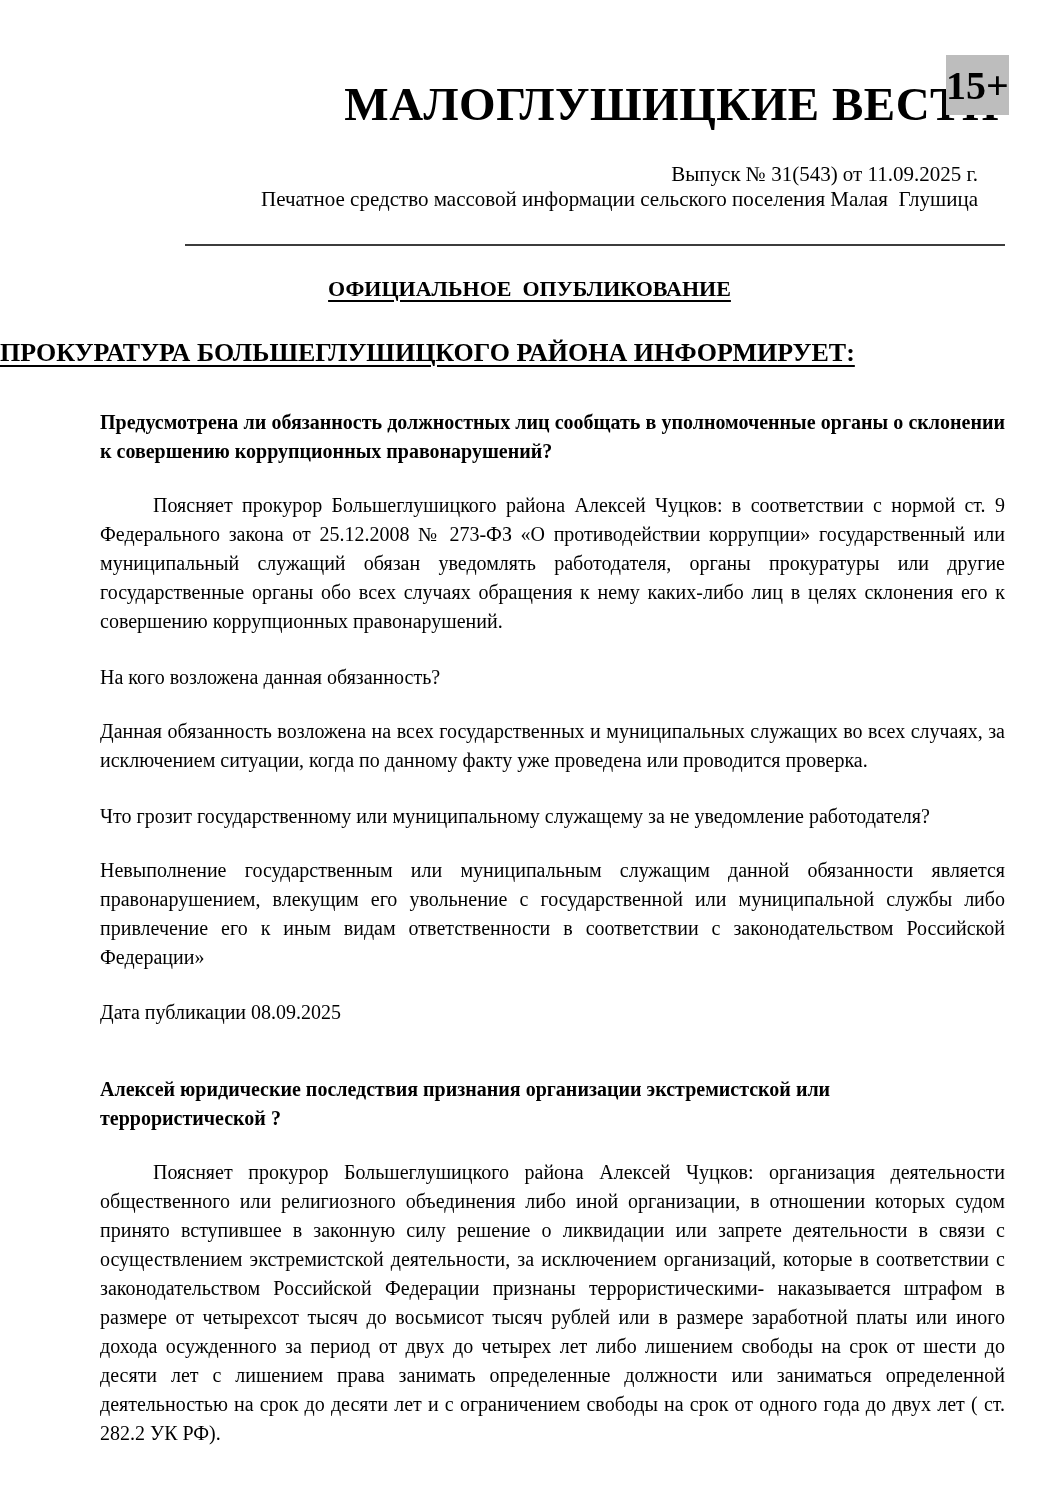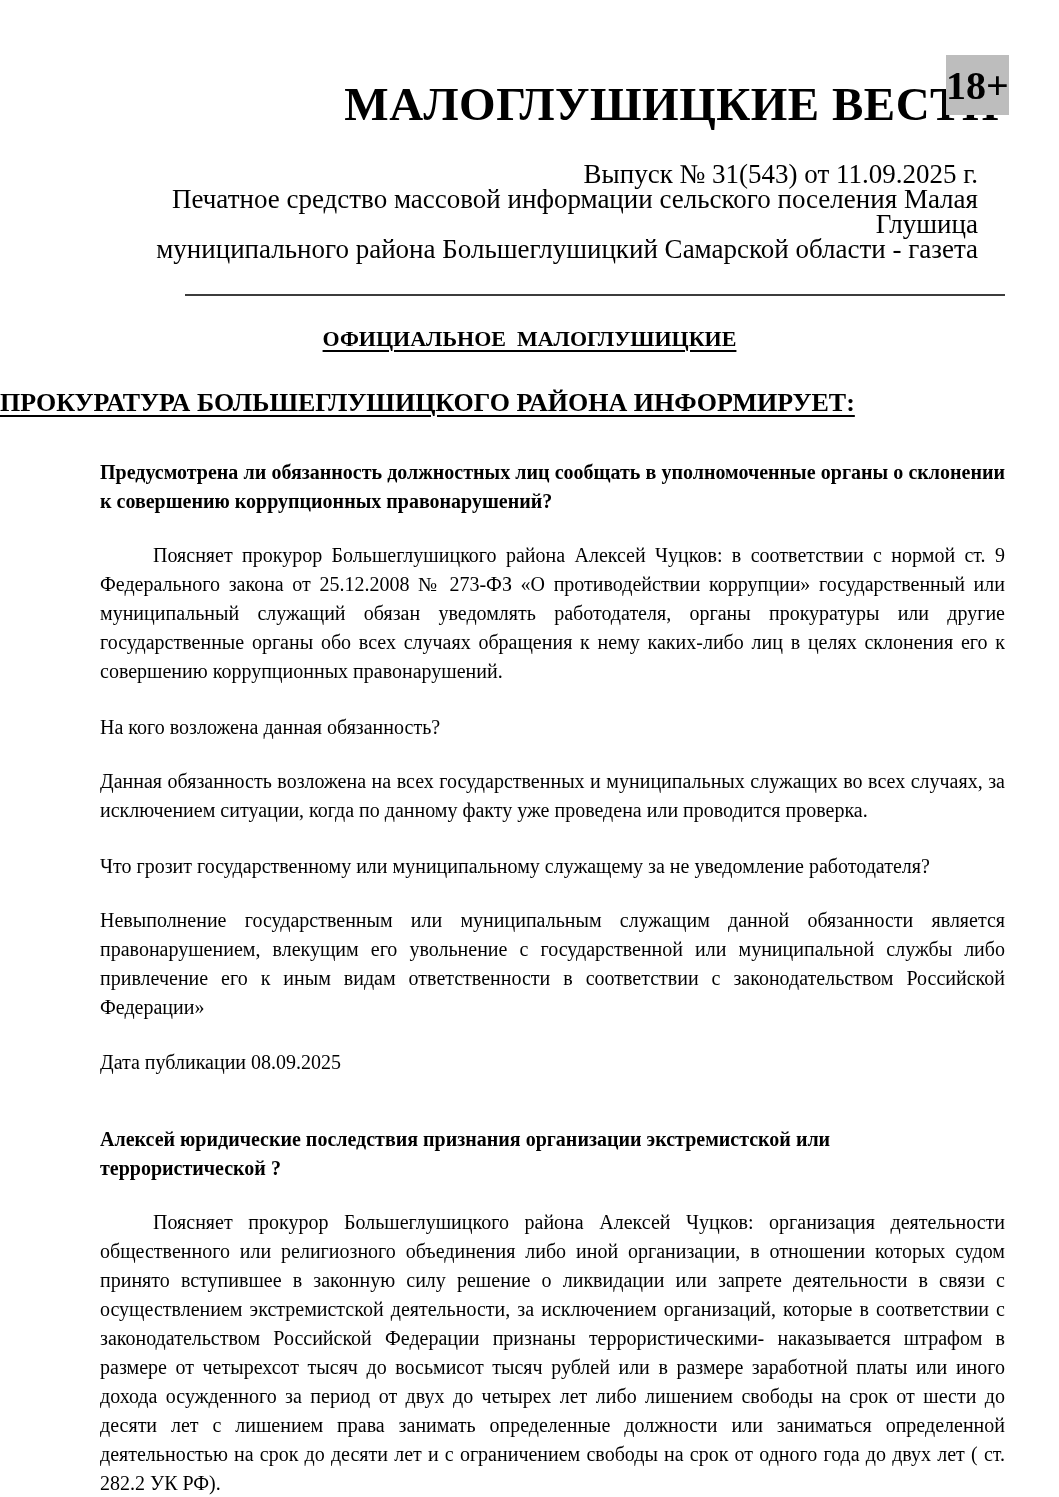--- a/index.html
+++ b/index.html
@@ -36,21 +36,21 @@
     font-weight: bold;
     letter-spacing: 0.5px;
     line-height: 56px;
     margin-right: 60px;
   }
   .issue-block {
     margin-top: 30px;
     margin-right: 81px;
     margin-left: 100px;
     text-align: right;
-    font-size: 27px;
+    font-size: 21px;
     line-height: 25px;
   }
   .issue-block .line { white-space: pre-wrap; }
   .rule {
     margin: 32px 54px 0 185px;
     border: none;
     border-top: 2px solid #3c3c3c;
     height: 0;
   }
   .h-official {
@@ -98,33 +98,32 @@
   .date-line {
     margin-top: 26px;
     text-align: left;
   }
 </style>
 </head>
 <body>
 
 <div class="page">
 
-  <div class="badge">18+</div>
+  <div class="badge">15+</div>
 
   <div class="doc-title">МАЛОГЛУШИЦКИЕ ВЕСТИ</div>
 
   <div class="issue-block">
     <div class="line">Выпуск № 31(543) от 11.09.2025 г.</div>
     <div class="line">Печатное средство массовой информации сельского поселения Малая  Глушица</div>
-    <div class="line">муниципального района Большеглушицкий Самарской области - газета</div>
   </div>
 
   <hr class="rule">
 
-  <div class="h-official">ОФИЦИАЛЬНОЕ  МАЛОГЛУШИЦКИЕ</div>
+  <div class="h-official">ОФИЦИАЛЬНОЕ  ОПУБЛИКОВАНИЕ</div>
 
   <div class="h-prosecutor">ПРОКУРАТУРА БОЛЬШЕГЛУШИЦКОГО РАЙОНА ИНФОРМИРУЕТ:</div>
 
   <div class="content">
 
     <div class="q1">Предусмотрена ли обязанность должностных лиц сообщать в уполномоченные органы о склонении к совершению коррупционных правонарушений?</div>
 
     <div class="para indent"><span class="lead">Поясняет прокурор Большеглушицкого района Алексей Чуцков:</span><span> в соответствии с нормой ст. 9 Федерального закона от 25.12.2008 № 273-ФЗ «О противодействии коррупции» государственный или муниципальный служащий обязан уведомлять работодателя, органы прокуратуры или другие государственные органы обо всех случаях обращения к нему каких-либо лиц в целях склонения его к совершению коррупционных правонарушений.</span></div>
 
     <div class="iq">На кого возложена данная обязанность?</div>

